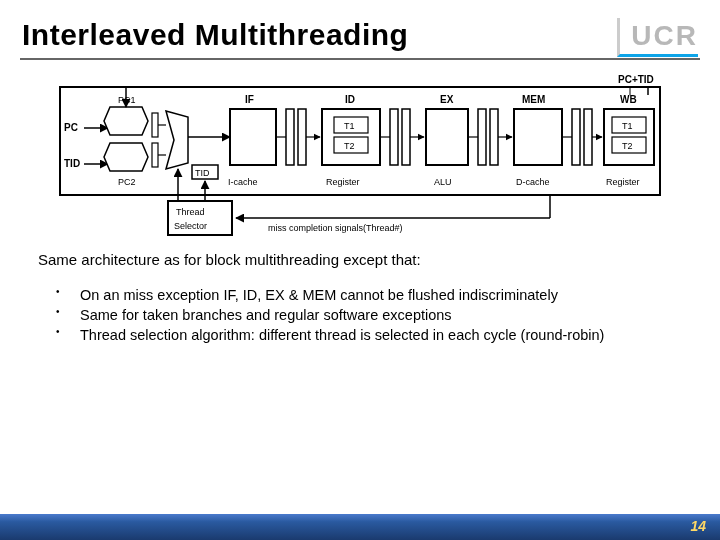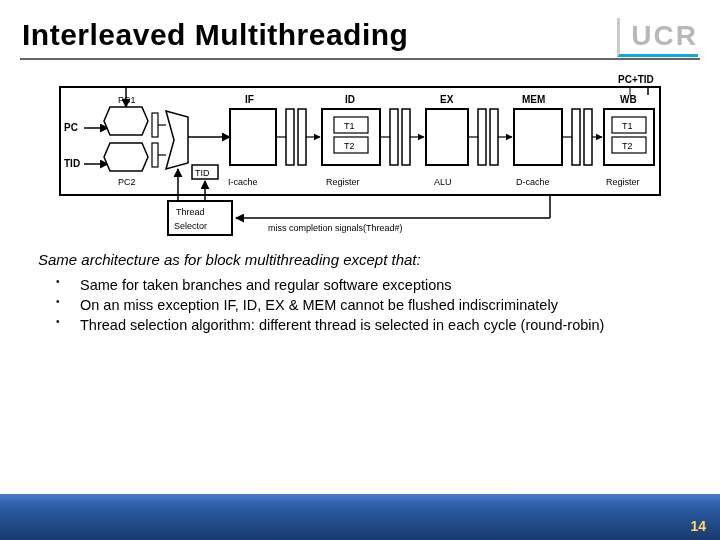--- a/index.html
+++ b/index.html
@@ -42,36 +42,37 @@
     position: relative;
   }
   .diagram svg { width: 100%; height: 100%; }
   .lbl { font: bold 10px Arial; fill: #000; }
   .lbls { font: 9px Arial; fill: #000; }
   .body-text {
     padding: 0 28px 0 38px;
     font-size: 15px;
     line-height: 1.25;
   }
-  .intro { margin-bottom: 6px; font-style: italic; }
+  .intro { margin-bottom: 16px; }
   ul.bullets { list-style: none; padding-left: 18px; }
   ul.bullets li { position: relative; padding-left: 24px; margin-bottom: 2px; font-size: 14.5px; }
   ul.bullets li::before {
     content: "•";
     position: absolute;
     left: 0;
     top: 0;
     font-size: 10px;
     color: #000;
   }
   .footer-bar {
     position: absolute;
     left: 0; right: 0; bottom: 0;
-    height: 46px;
+    height: 26px;
     background: linear-gradient(to top, #1a3a6e 0%, #2a5aa0 70%, #4a7acc 100%);
+    font-style: italic;
   }
   .footer-bar .page {
     position: absolute;
     right: 14px;
     bottom: 6px;
     color: #ffd966;
     font-size: 14px;
     font-weight: bold;
   }
 </style>
@@ -178,21 +179,21 @@
     <marker id="arr" viewBox="0 0 10 10" refX="9" refY="5" markerWidth="6" markerHeight="6" orient="auto-start-reverse">
       <path d="M 0 0 L 10 5 L 0 10 z" fill="#000"></path>
     </marker>
   </defs>
 </svg>
 </div>
 
 <div class="body-text">
   <p class="intro">Same architecture as for block multithreading except that:</p>
   <ul class="bullets">
+    <li>On an miss exception IF, ID, EX &amp; MEM cannot be flushed indiscriminately</li>
     <li>Same for taken branches and regular software exceptions</li>
-    <li>On an miss exception IF, ID, EX &amp; MEM cannot be flushed indiscriminately</li>
     <li>Thread selection algorithm: different thread is selected in each cycle (round-robin)</li>
   </ul>
 </div>
 
 <div class="footer-bar">
   <span class="page">14</span>
 </div>
 
 </body></html>

